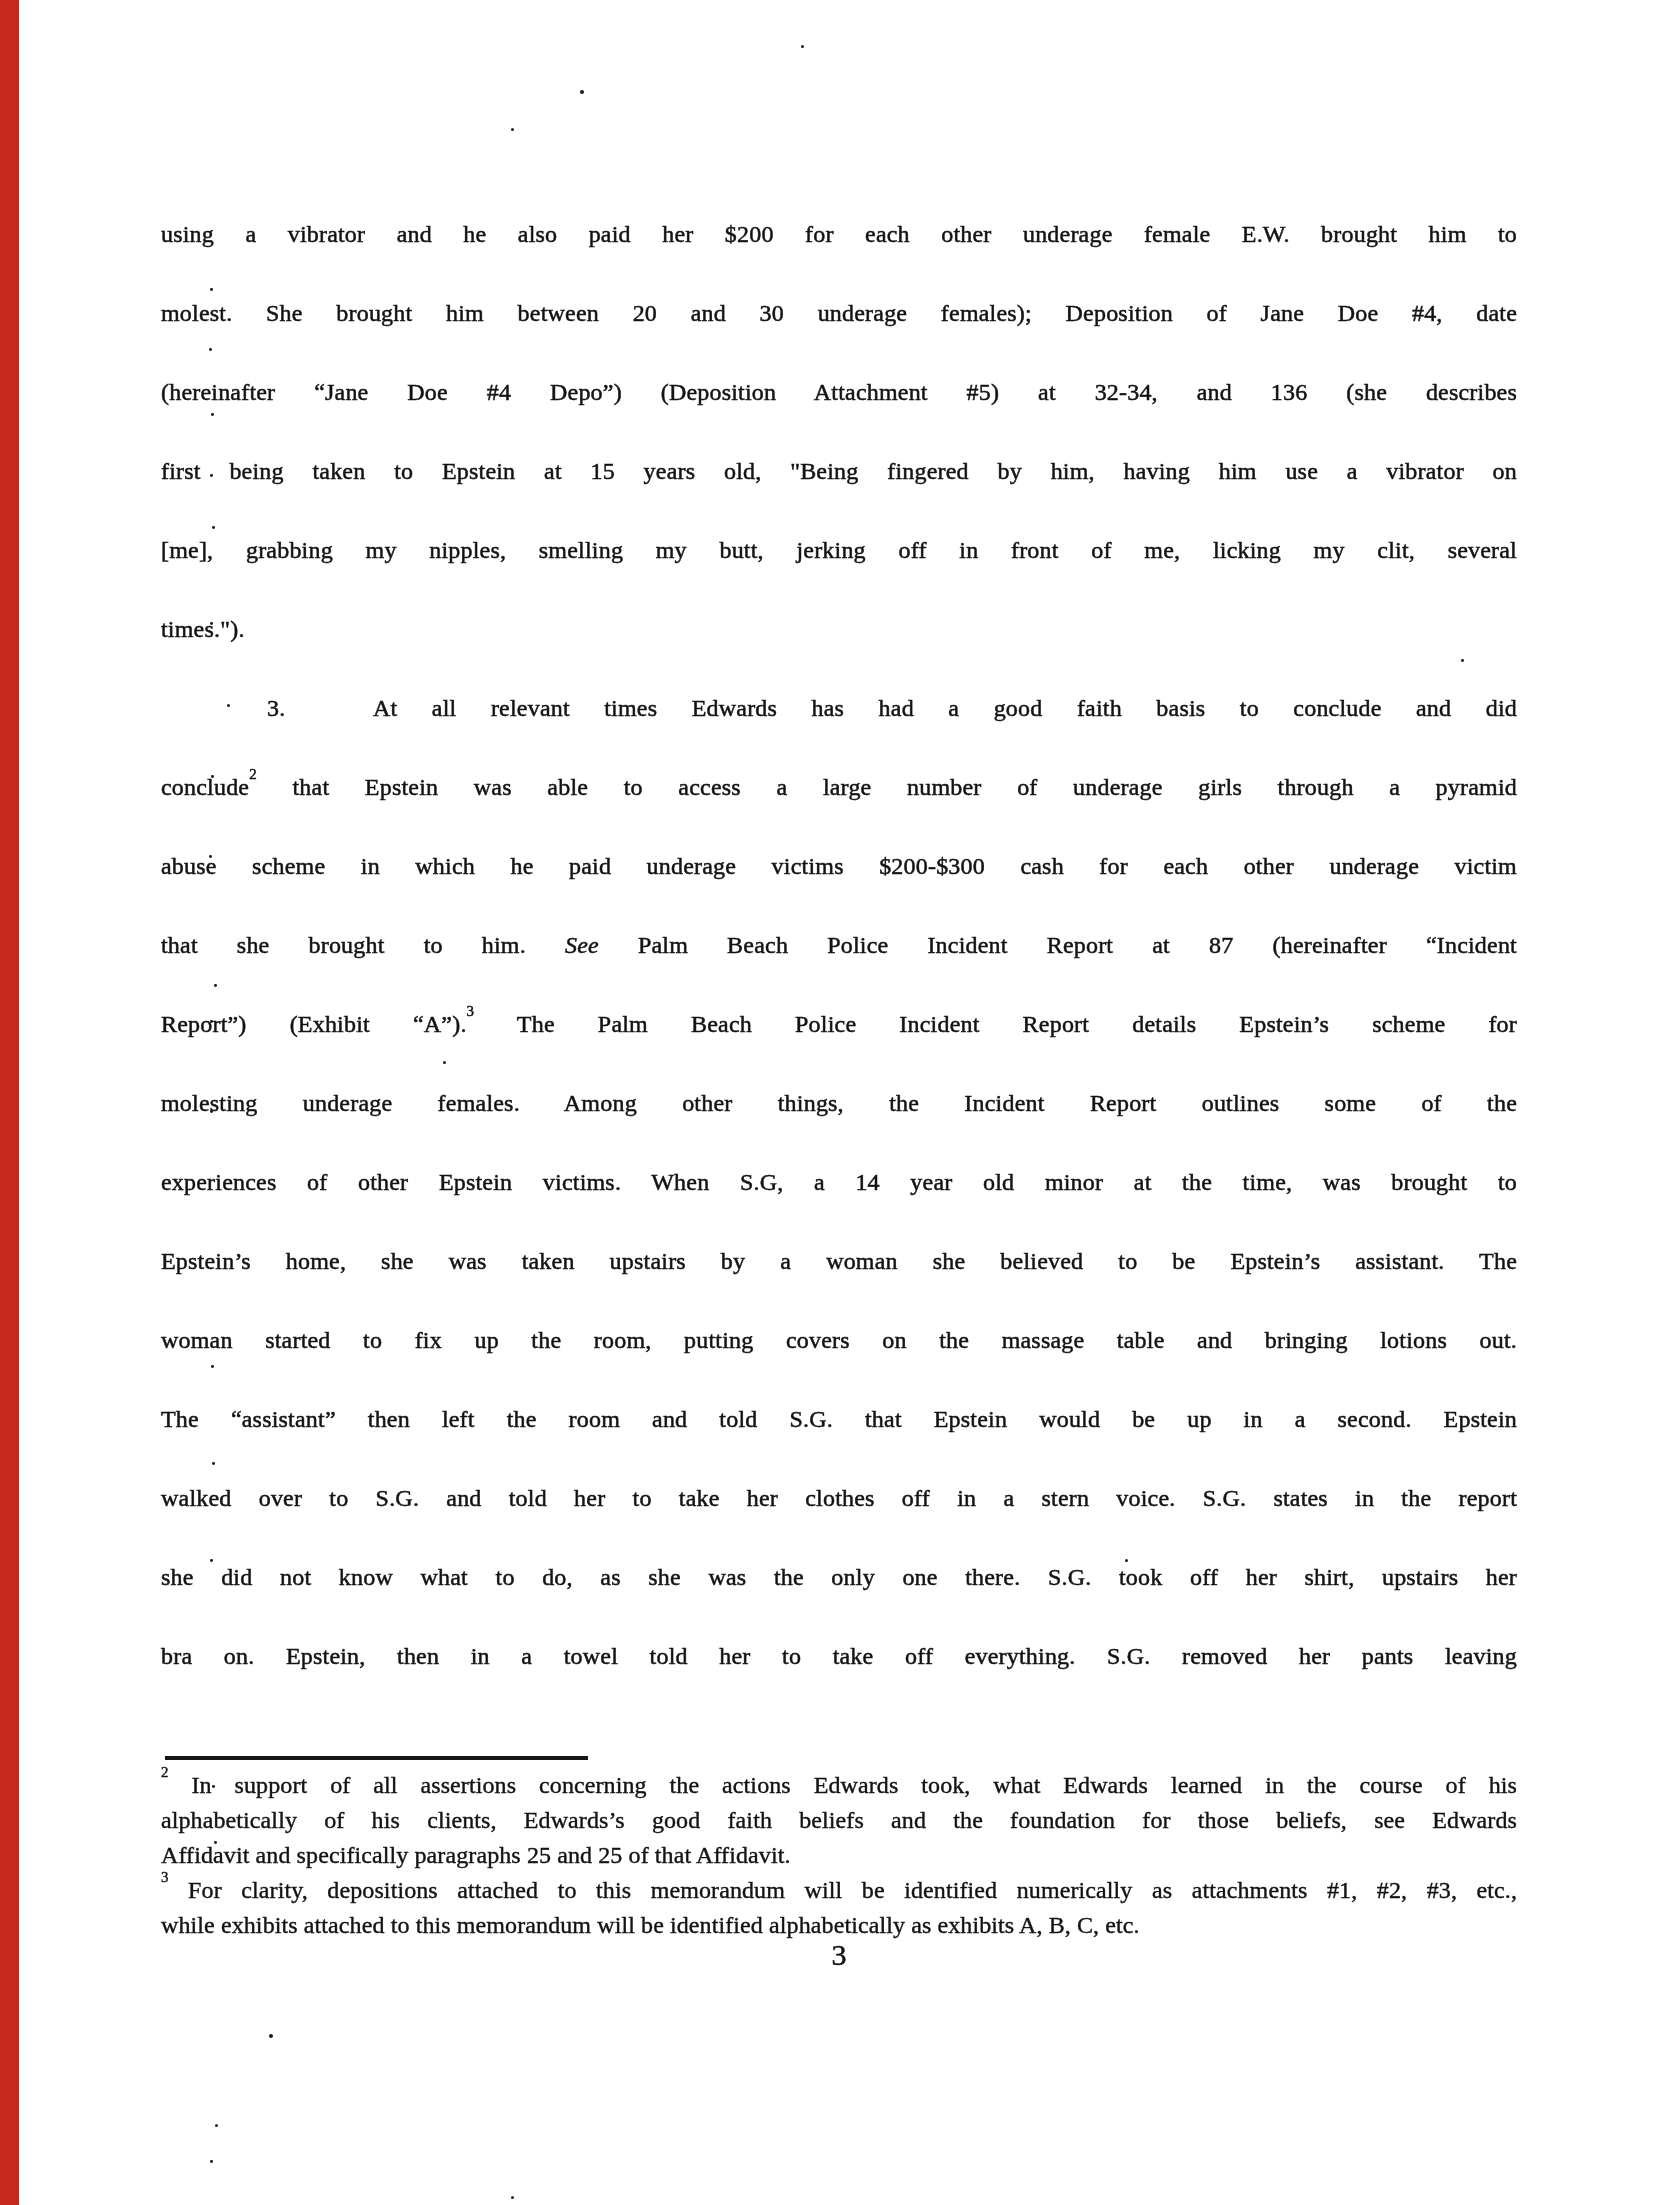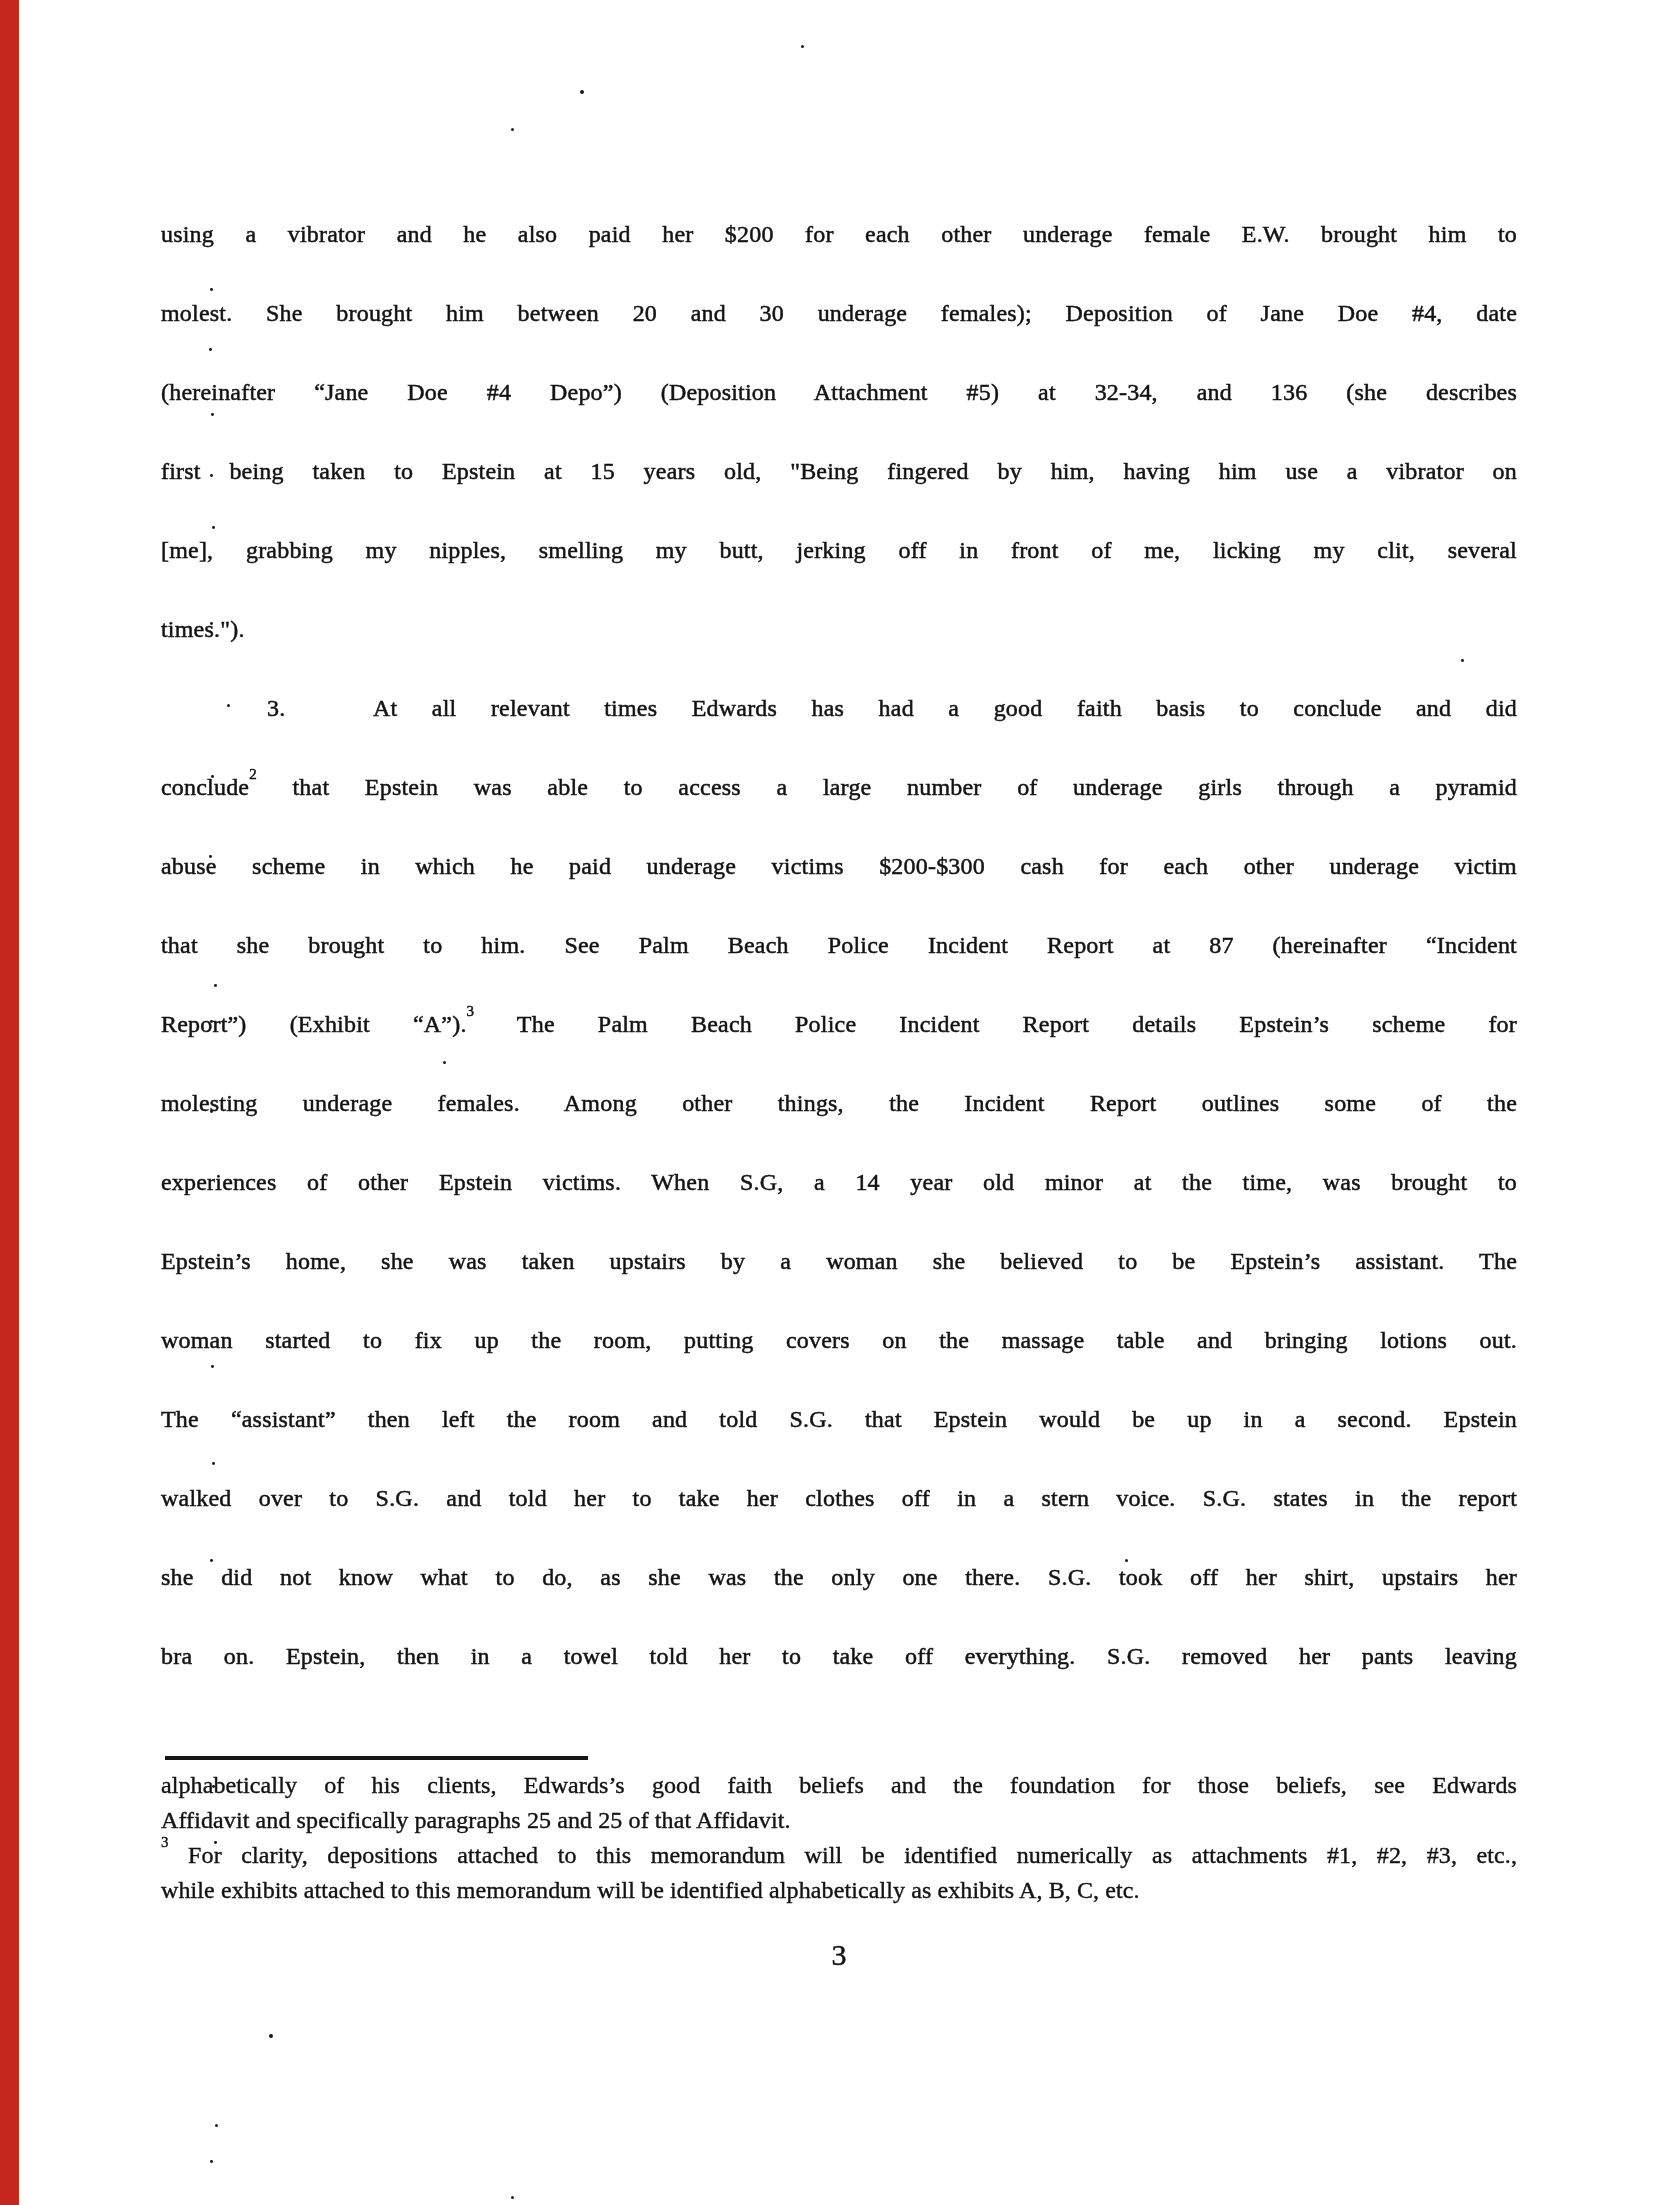--- a/index.html
+++ b/index.html
@@ -35,21 +35,21 @@
   }
   .left { text-align: left; }
   .p2-first { padding-left: 106px; }
   .pnum { display: inline-block; width: 106px; }
   sup {
     font-size: 62%;
     line-height: 0;
     position: relative;
     top: -0.45em;
   }
-  .ital { }
+  .ital { font-style: italic; }
   .sep {
     position: absolute;
     left: 165px;
     top: 1756px;
     width: 423px;
     height: 4.1px;
     background: #161616;
   }
   .fnblock {
     position: absolute;
@@ -103,20 +103,21 @@
   <div class="bl just"><span>woman started to fix up the room, putting covers on the massage table and bringing lotions out.</span></div>
   <div class="bl just"><span>The “assistant” then left the room and told S.G. that Epstein would be up in a second. Epstein</span></div>
   <div class="bl just"><span>walked over to S.G. and told her to take her clothes off in a stern voice. S.G. states in the report</span></div>
   <div class="bl just"><span>she did not know what to do, as she was the only one there. S.G. took off her shirt, upstairs her</span></div>
   <div class="bl just"><span>bra on. Epstein, then in a towel told her to take off everything. S.G. removed her pants leaving</span></div>
 </div>
 
 <div class="sep"></div>
 
 <div class="fnblock">
+  <div class="fl just"><sup>2</sup><span> In support of all assertions concerning the actions Edwards took, what Edwards learned in the course of his</span></div>
   <div class="fl just"><span>alphabetically of his clients, Edwards’s good faith beliefs and the foundation for those beliefs, see Edwards</span></div>
   <div class="fl left"><span>Affidavit and specifically paragraphs 25 and 25 of that Affidavit.</span></div>
   <div class="fl just"><sup>3</sup><span> For clarity, depositions attached to this memorandum will be identified numerically as attachments #1, #2, #3, etc.,</span></div>
   <div class="fl left"><span>while exhibits attached to this memorandum will be identified alphabetically as exhibits A, B, C, etc.</span></div>
 </div>
 
 <div class="pageno">3</div>
 
 <div class="speck" style="left: 801px; top: 45px; width: 3.4px; height: 3.4px;"></div>
 <div class="speck" style="left: 580px; top: 90px; width: 4.1px; height: 4.1px;"></div>

